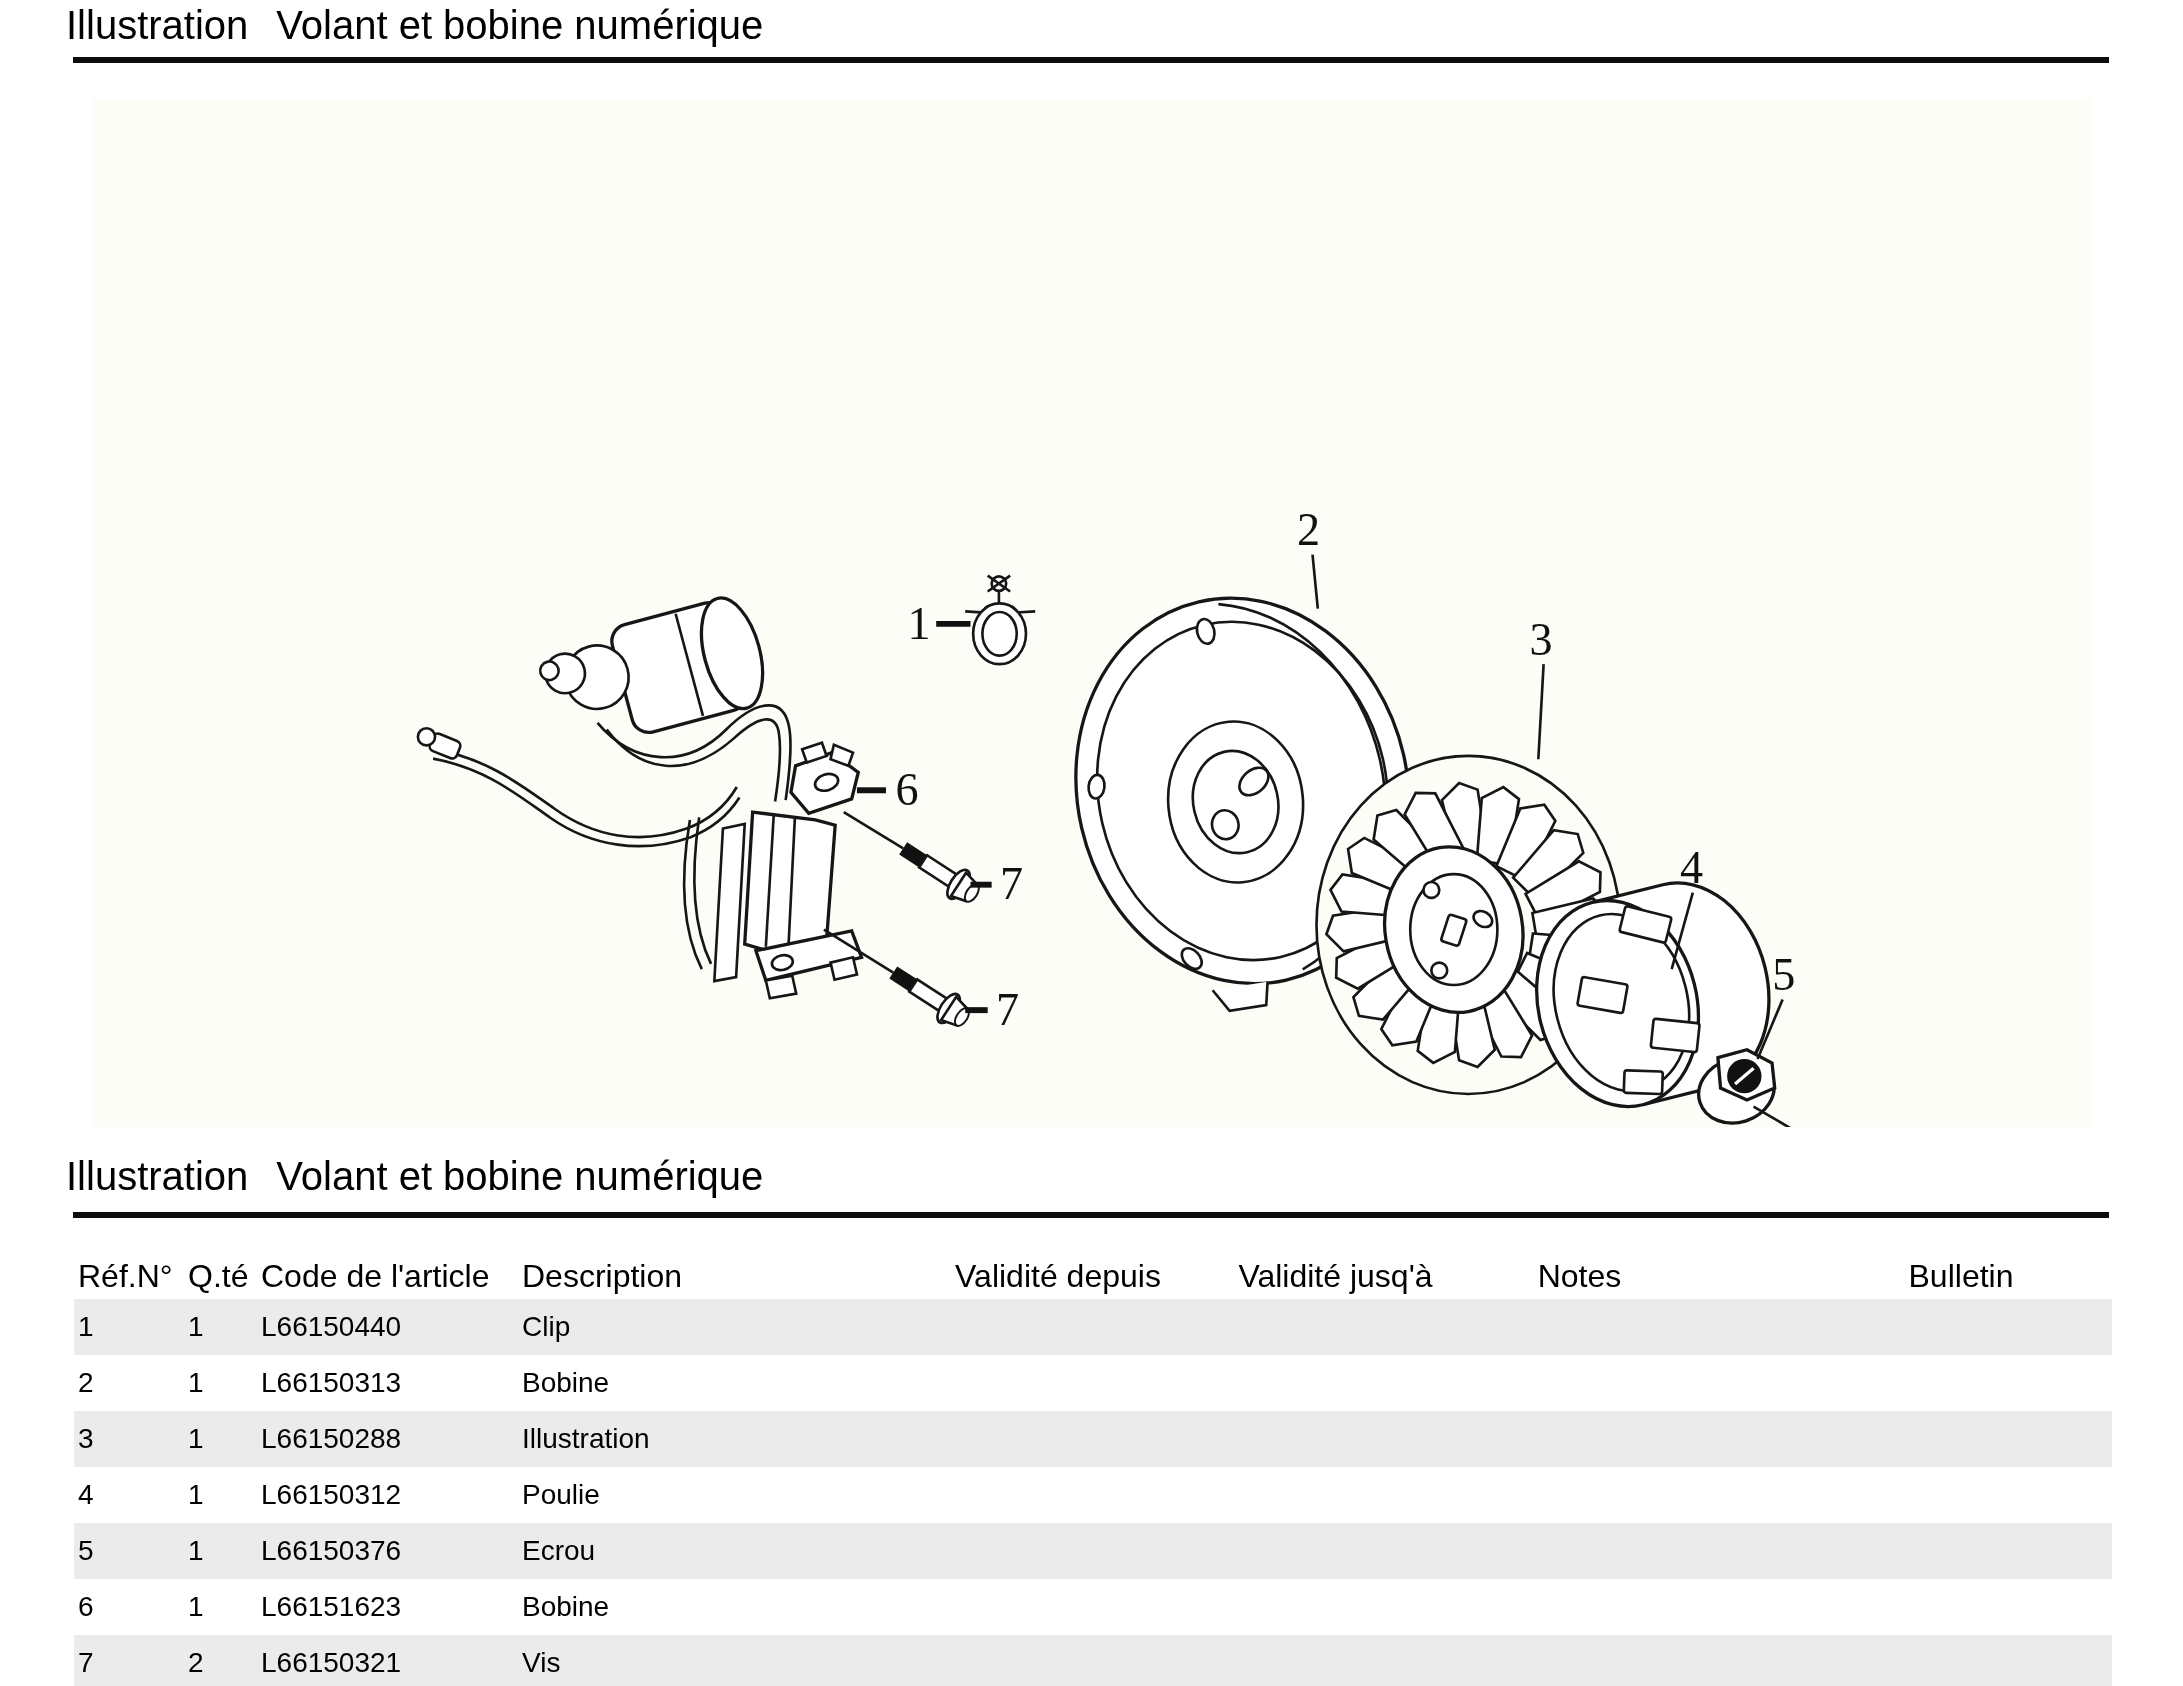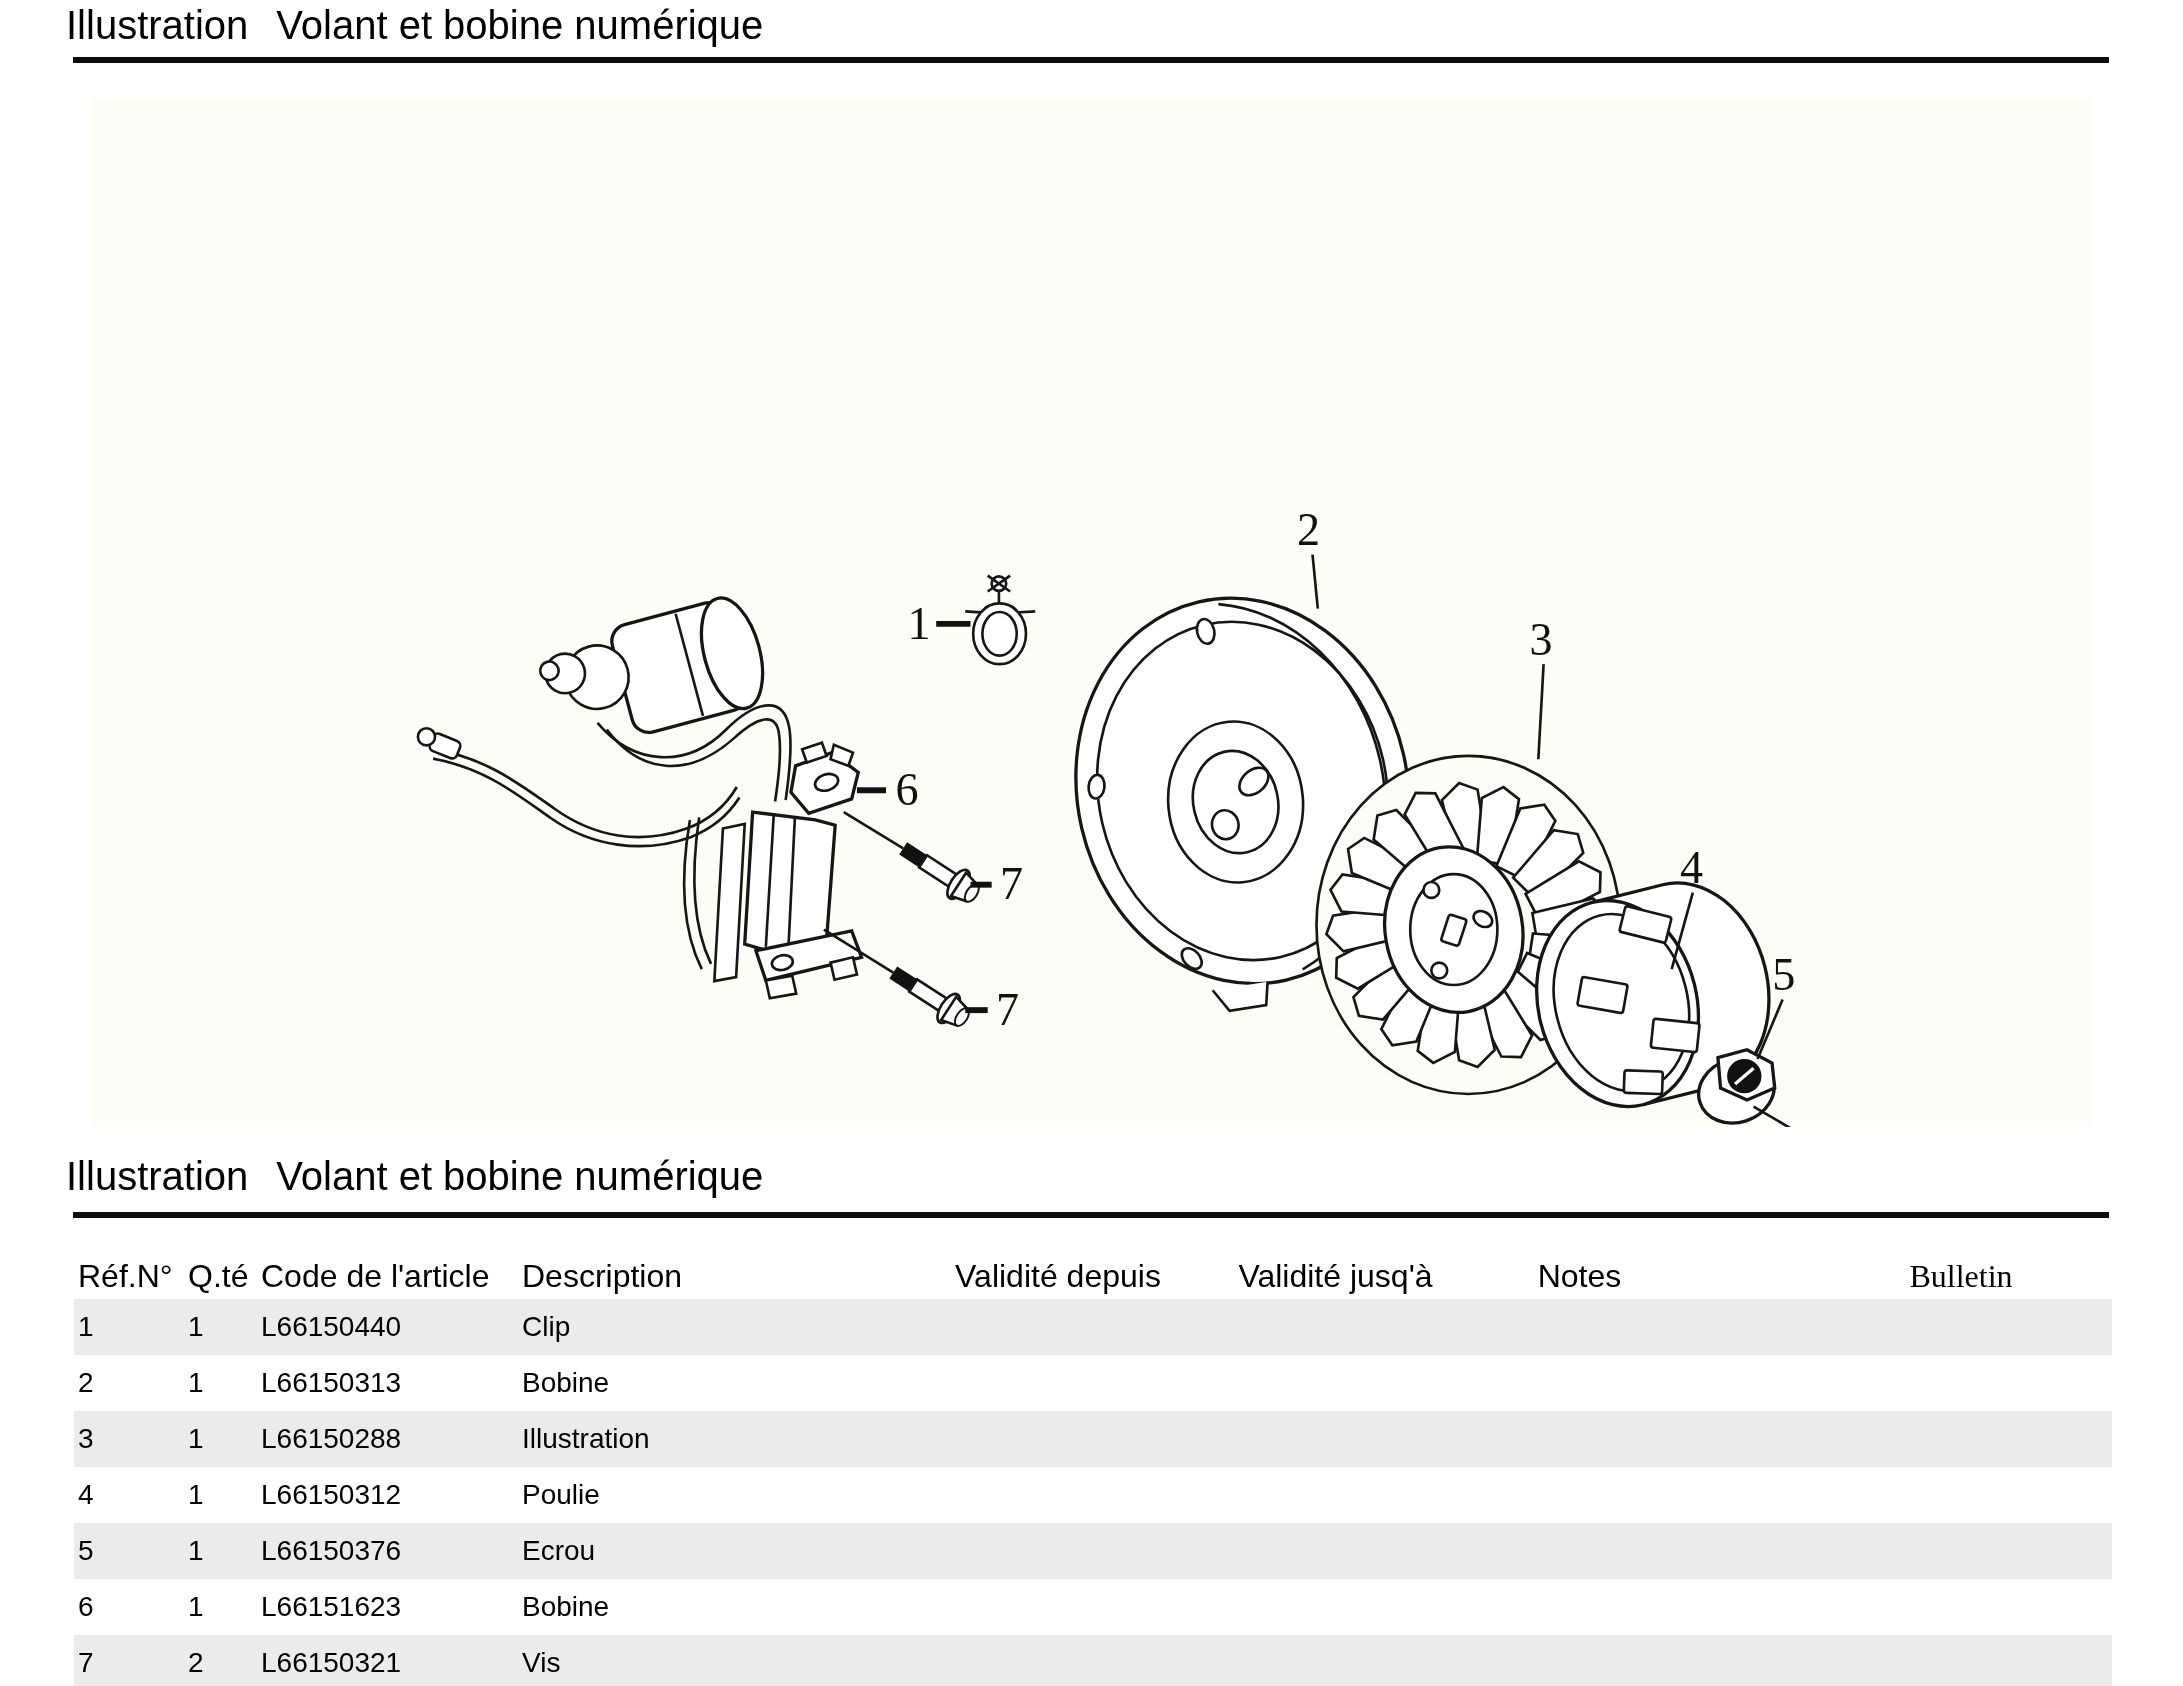--- a/index.html
+++ b/index.html
@@ -52,21 +52,21 @@
   .t-row {
     display: grid;
     grid-template-columns: 110px 73px 261px 396px 288px 267px 221px 423px;
     align-items: center;
   }
   .t-row.header { height: 46px; font-size: 32px; }
   .t-row.body { height: 56px; }
   .t-row.shaded { background: #ebebeb; }
   .cell { padding-left: 4px; white-space: nowrap; overflow: hidden; }
   .cell.center { text-align: center; padding-left: 0; }
-  .cell.bulletin { padding-left: 119px; font-family: Liberation Serif, serif; }
+  .cell.bulletin { padding-left: 119px; }
 </style>
 </head>
 <body>
 
 <div class="page">
 
   <h1 class="doc-title first">
     <span>Illustration</span>
     <span>Volant et bobine numérique</span>
   </h1>

